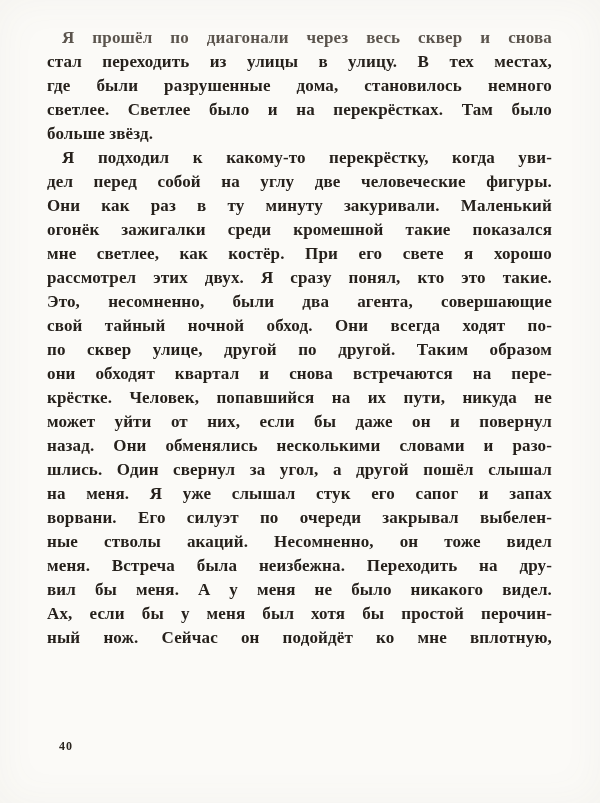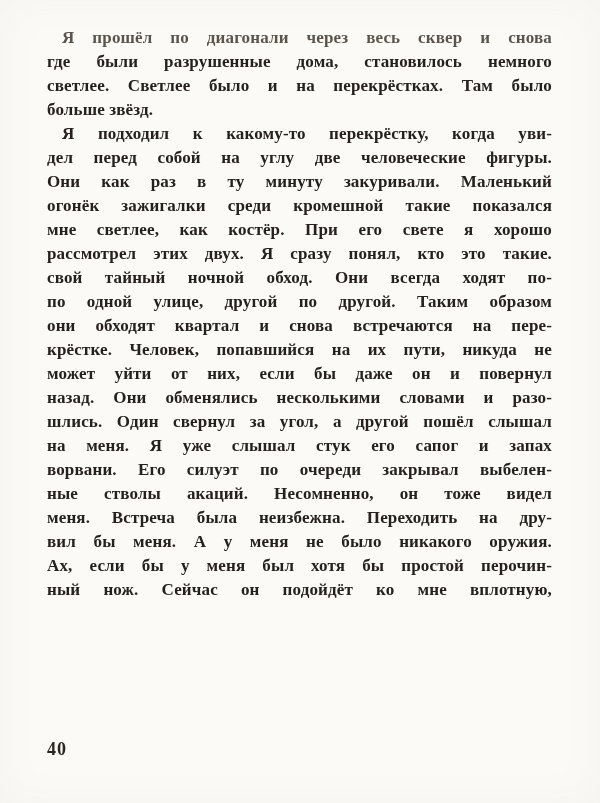--- a/index.html
+++ b/index.html
@@ -46,61 +46,63 @@
   .line.faint {
     color: #453e36;
     opacity: 0.88;
     filter: blur(0.25px);
   }
   .line.heavy {
     text-shadow: 0 0 0.6px currentColor;
   }
   .page-number {
     position: absolute;
-    left: 47px;
+    left: 59px;
     top: 739px;
-    font-size: 18px;
+    font-size: 12px;
     font-weight: bold;
     letter-spacing: 1px;
     color: #2a251f;
   }
 </style>
 </head>
 <body>
 
 <div class="scan-page">
 
   <div class="text-block">
 
     <div class="paragraph">
       <div class="line indent faint">Я прошёл по диагонали через весь сквер и снова</div>
+      <div class="line">стал переходить из улицы в улицу. В тех местах,</div>
       <div class="line">где были разрушенные дома, становилось немного</div>
       <div class="line">светлее. Светлее было и на перекрёстках. Там было</div>
       <div class="line short">больше звёзд.</div>
     </div>
 
     <div class="paragraph">
       <div class="line indent">Я подходил к какому-то перекрёстку, когда уви-</div>
       <div class="line">дел перед собой на углу две человеческие фигуры.</div>
       <div class="line">Они как раз в ту минуту закуривали. Маленький</div>
       <div class="line">огонёк зажигалки среди кромешной такие показался</div>
       <div class="line">мне светлее, как костёр. При его свете я хорошо</div>
       <div class="line">рассмотрел этих двух. Я сразу понял, кто это такие.</div>
+      <div class="line">Это, несомненно, были два агента, совершающие</div>
       <div class="line">свой тайный ночной обход. Они всегда ходят по-</div>
-      <div class="line">по одной улице, другой по другой. Таким образом</div>
+      <div class="line">по сквер улице, другой по другой. Таким образом</div>
       <div class="line">они обходят квартал и снова встречаются на пере-</div>
       <div class="line">крёстке. Человек, попавшийся на их пути, никуда не</div>
       <div class="line">может уйти от них, если бы даже он и повернул</div>
       <div class="line">назад. Они обменялись несколькими словами и разо-</div>
       <div class="line">шлись. Один свернул за угол, а другой пошёл слышал</div>
       <div class="line">на меня. Я уже слышал стук его сапог и запах</div>
       <div class="line">ворвани. Его силуэт по очереди закрывал выбелен-</div>
       <div class="line">ные стволы акаций. Несомненно, он тоже видел</div>
       <div class="line">меня. Встреча была неизбежна. Переходить на дру-</div>
-      <div class="line">вил бы меня. А у меня не было никакого оружия.</div>
+      <div class="line">вил бы меня. А у меня не было никакого видел.</div>
       <div class="line">Ах, если бы у меня был хотя бы простой перочин-</div>
       <div class="line">ный нож. Сейчас он подойдёт ко мне вплотную,</div>
     </div>
 
   </div>
 
   <div class="page-number">40</div>
 
 </div>
 

